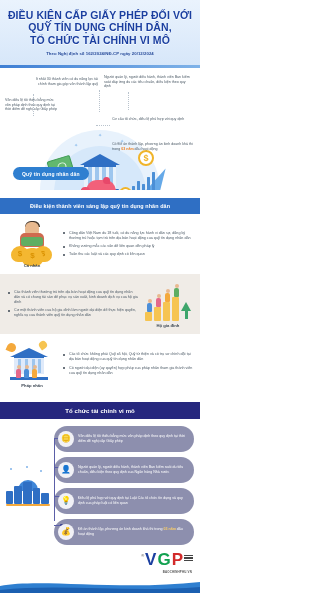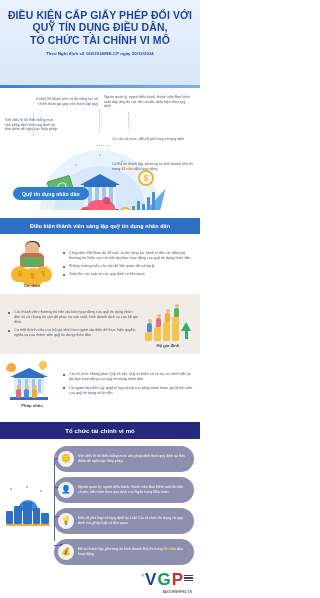--- a/index.html
+++ b/index.html
@@ -7,21 +7,21 @@
     width: 200px; height: 598px;
     font-family: "Liberation Sans", sans-serif;
     background: #ffffff;
     overflow: hidden;
   }
   .page { position: relative; width: 200px; height: 598px; background: #fff; }
 
   
   .header {
     position: relative;
-    height: 88px;
+    height: 68px;
     background: linear-gradient(180deg,#eaf3fd 0%, #dfecfb 55%, #d6e6f9 100%);
     padding: 9px 4px 0;
     text-align: center;
   }
   .header-title {
     color: #1b3fa0;
     font-weight: bold;
     font-size: 10.5px;
     line-height: 12.4px;
     letter-spacing: .1px;
@@ -315,21 +315,21 @@
   .footer-wave { position: absolute; left: 0; right: 0; bottom: 0; height: 16px; overflow: hidden; }
 </style>
 </head>
 <body>
 
 <div class="page">
 
   <div class="header">
     <div class="header-title">
       <div>ĐIỀU KIỆN CẤP GIẤY PHÉP ĐỐI VỚI</div>
-      <div>QUỸ TÍN DỤNG ĐIỀU DÂN,</div>
+      <div>QUỸ TÍN DỤNG CHÍNH DÂN,</div>
       <div>TỔ CHỨC TÀI CHÍNH VI MÔ</div>
     </div>
     <div class="header-sub">Theo Nghị định số 162/2024/NĐ-CP ngày 20/12/2024</div>
     <div class="header-rule"></div>
   </div>
 
   <div class="sec1">
 
     <div class="dotline" style="left:99px; top:20px; width:0; height:0;"></div>
     <div class="dotvert" style="left:99px; top:22px; height:22px;"></div>

